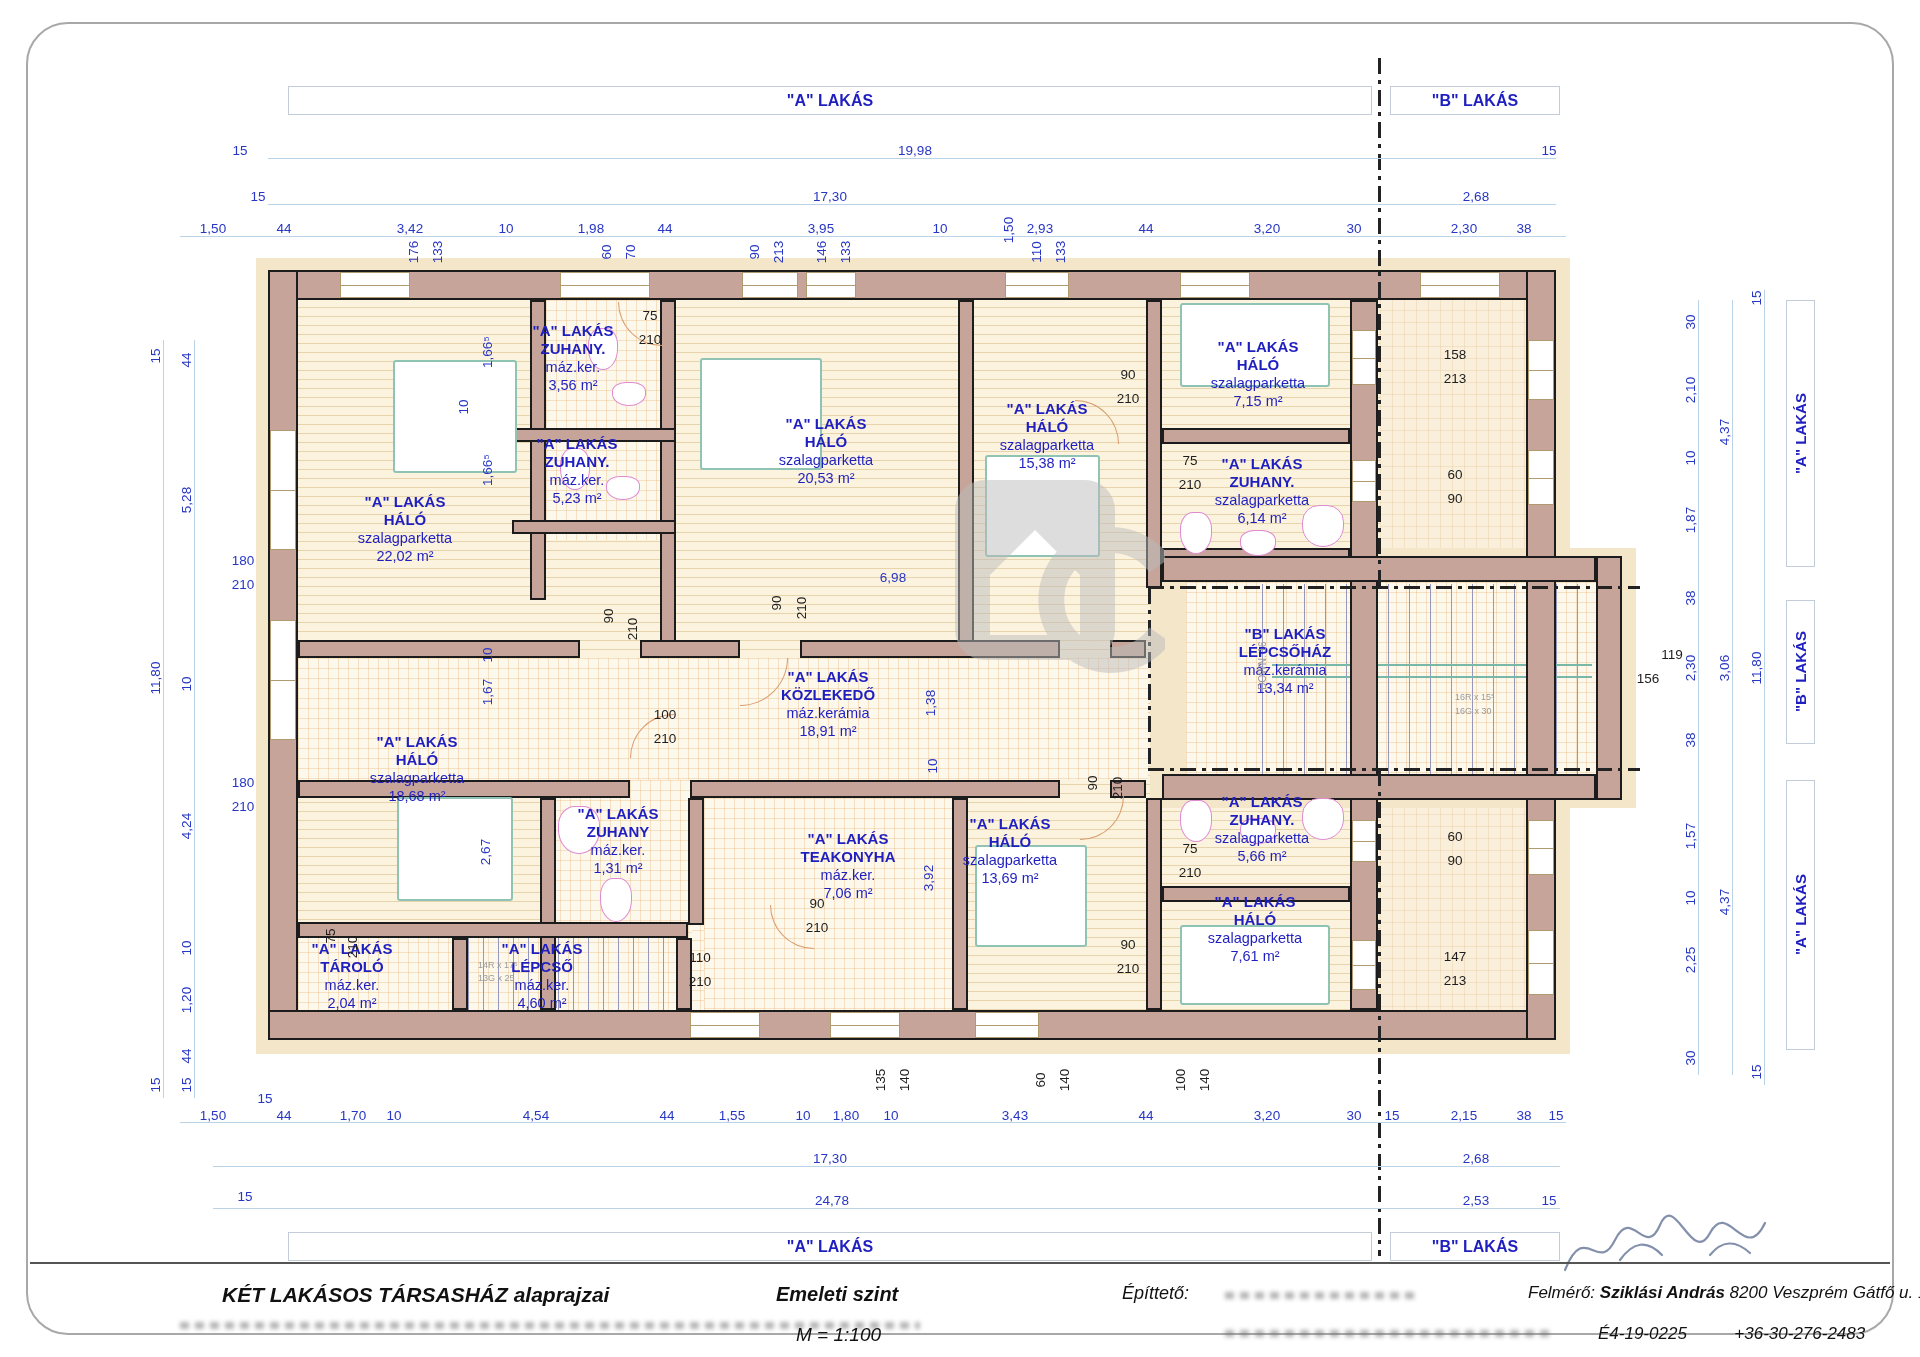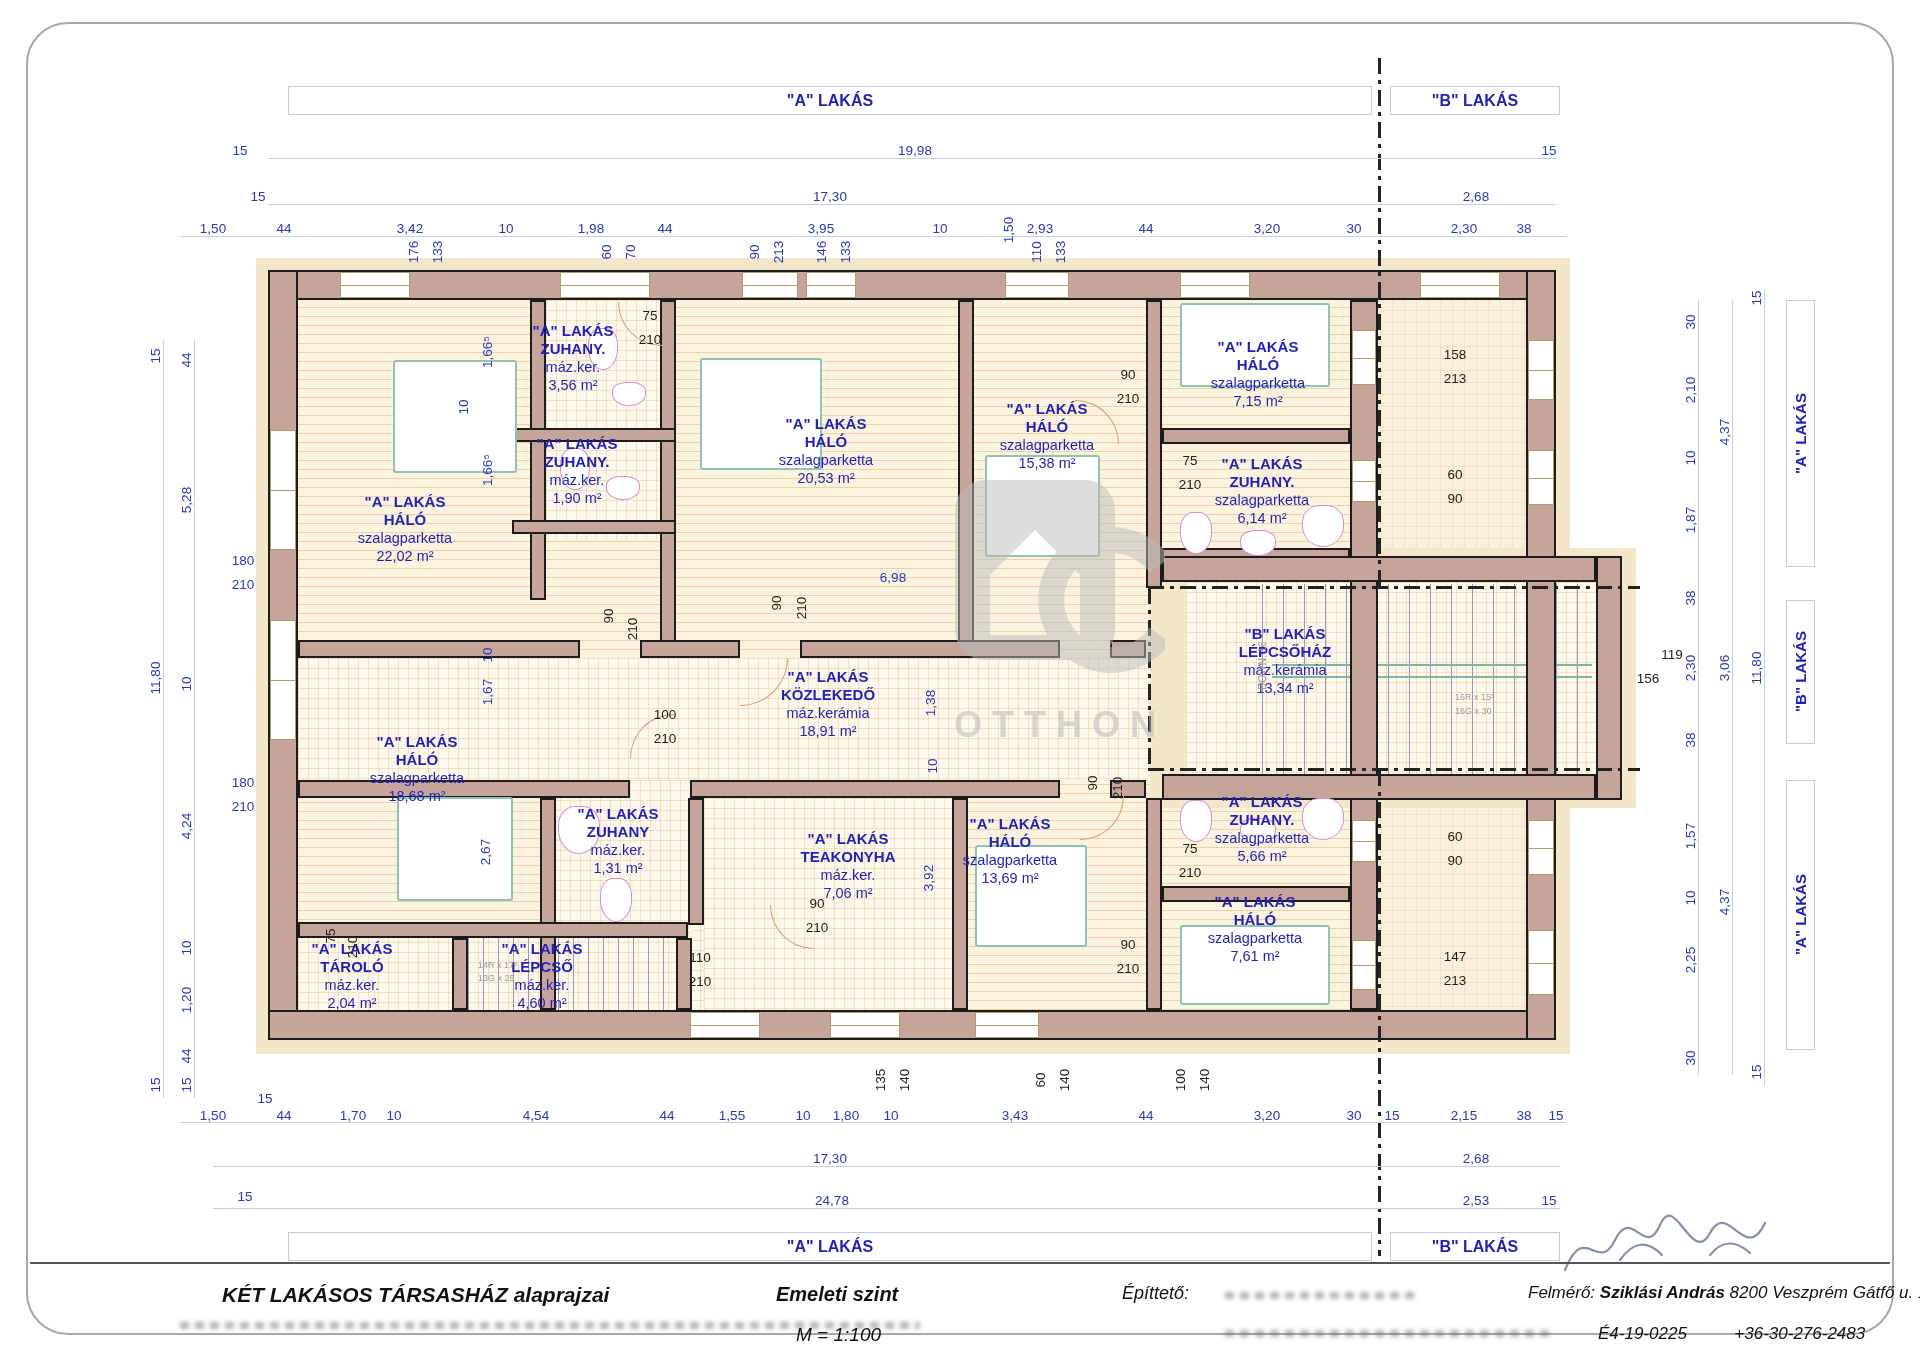--- a/index.html
+++ b/index.html
@@ -172,21 +172,21 @@
       <div class="room" style="left: 573px; top: 322px;">
         <div class="l1">"A" LAKÁS</div>
                <div class="l2">ZUHANY.</div>
                <div class="l3">máz.ker.</div>
                <div class="l4">3,56 m²</div>
       </div>
       <div class="room" style="left: 577px; top: 435px;">
         <div class="l1">"A" LAKÁS</div>
                <div class="l2">ZUHANY.</div>
                <div class="l3">máz.ker.</div>
-               <div class="l4">1,90 m²</div>
+               <div class="l4">5,23 m²</div>
       </div>
       <div class="room" style="left: 405px; top: 493px;">
         <div class="l1">"A" LAKÁS</div>
                <div class="l2">HÁLÓ</div>
                <div class="l3">szalagparketta</div>
                <div class="l4">22,02 m²</div>
       </div>
       <div class="room" style="left: 826px; top: 415px;">
         <div class="l1">"A" LAKÁS</div>
                <div class="l2">HÁLÓ</div>
@@ -412,21 +412,20 @@
     </div>
 
   <div id="wm">
     <div class="glyph">
       <svg width="210" height="230" viewBox="0 0 210 230">
         <path d="M30 10 h100 a30 30 0 0 1 30 30 v120 a30 30 0 0 1 -30 30 h-100 a30 30 0 0 1 -30 -30 v-120 a30 30 0 0 1 30 -30 z
                  M80 60 l45 45 v60 h-90 v-60 z" fill="#bcbcbc" fill-rule="evenodd"></path>
         <path d="M205 95 a60 60 0 1 0 0 70" fill="none" stroke="#bcbcbc" stroke-width="26"></path>
       </svg>
     </div>
-    <div class="wmt">OTTHON</div>
   </div>
 
   <div class="banner" style="left:288px;top:86px;width:1082px;height:27px">"A" LAKÁS</div>
   <div class="banner" style="left:1390px;top:86px;width:168px;height:27px">"B" LAKÁS</div>
   <div class="banner" style="left:288px;top:1232px;width:1082px;height:27px">"A" LAKÁS</div>
   <div class="banner" style="left:1390px;top:1232px;width:168px;height:27px">"B" LAKÁS</div>
   <div class="vbanner" style="left:1786px;top:300px;width:27px;height:265px">"A" LAKÁS</div>
   <div class="vbanner" style="left:1786px;top:600px;width:27px;height:142px">"B" LAKÁS</div>
   <div class="vbanner" style="left:1786px;top:780px;width:27px;height:268px">"A" LAKÁS</div>
 

